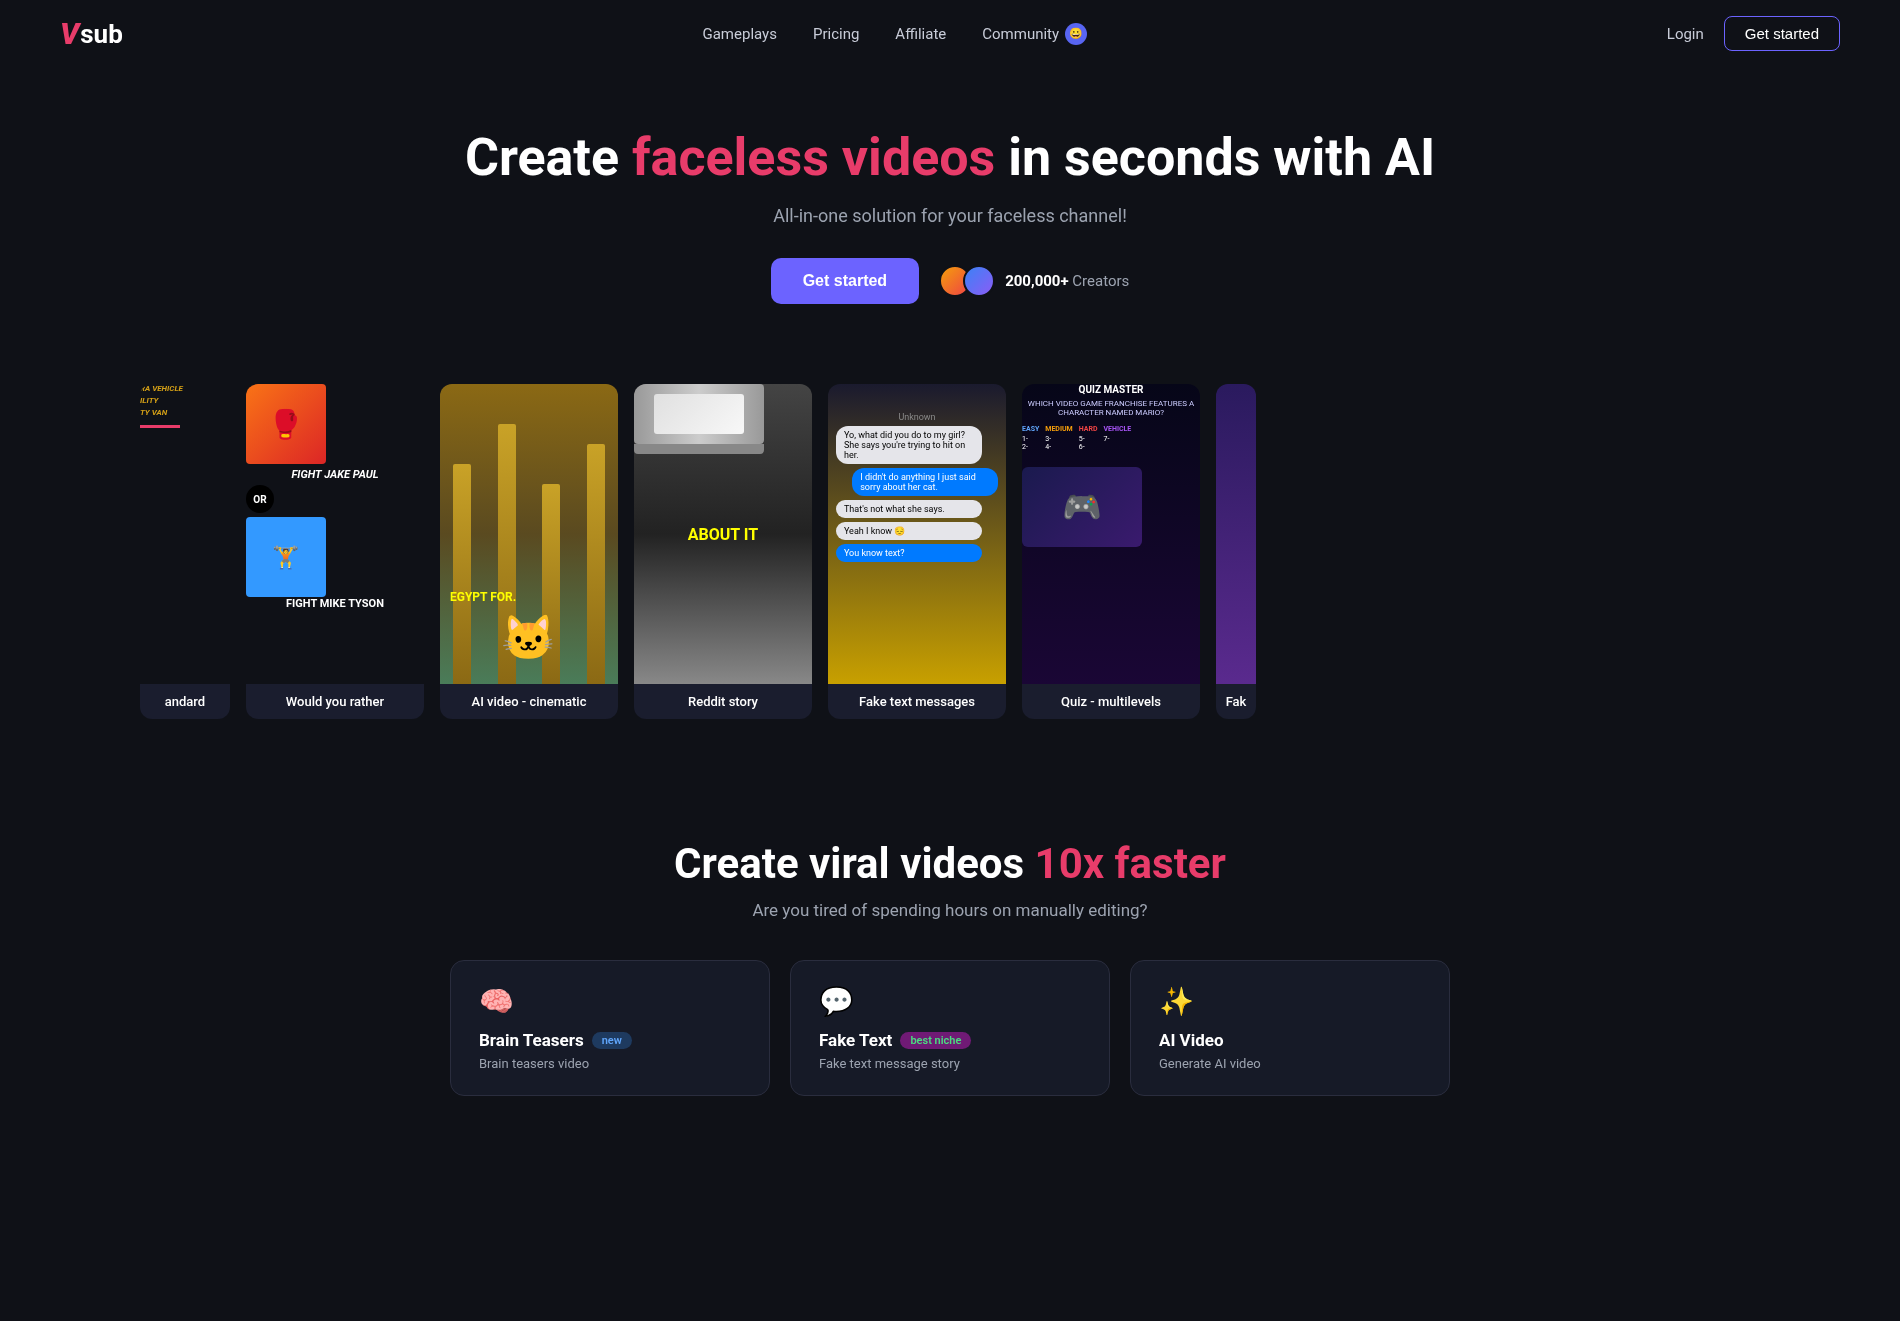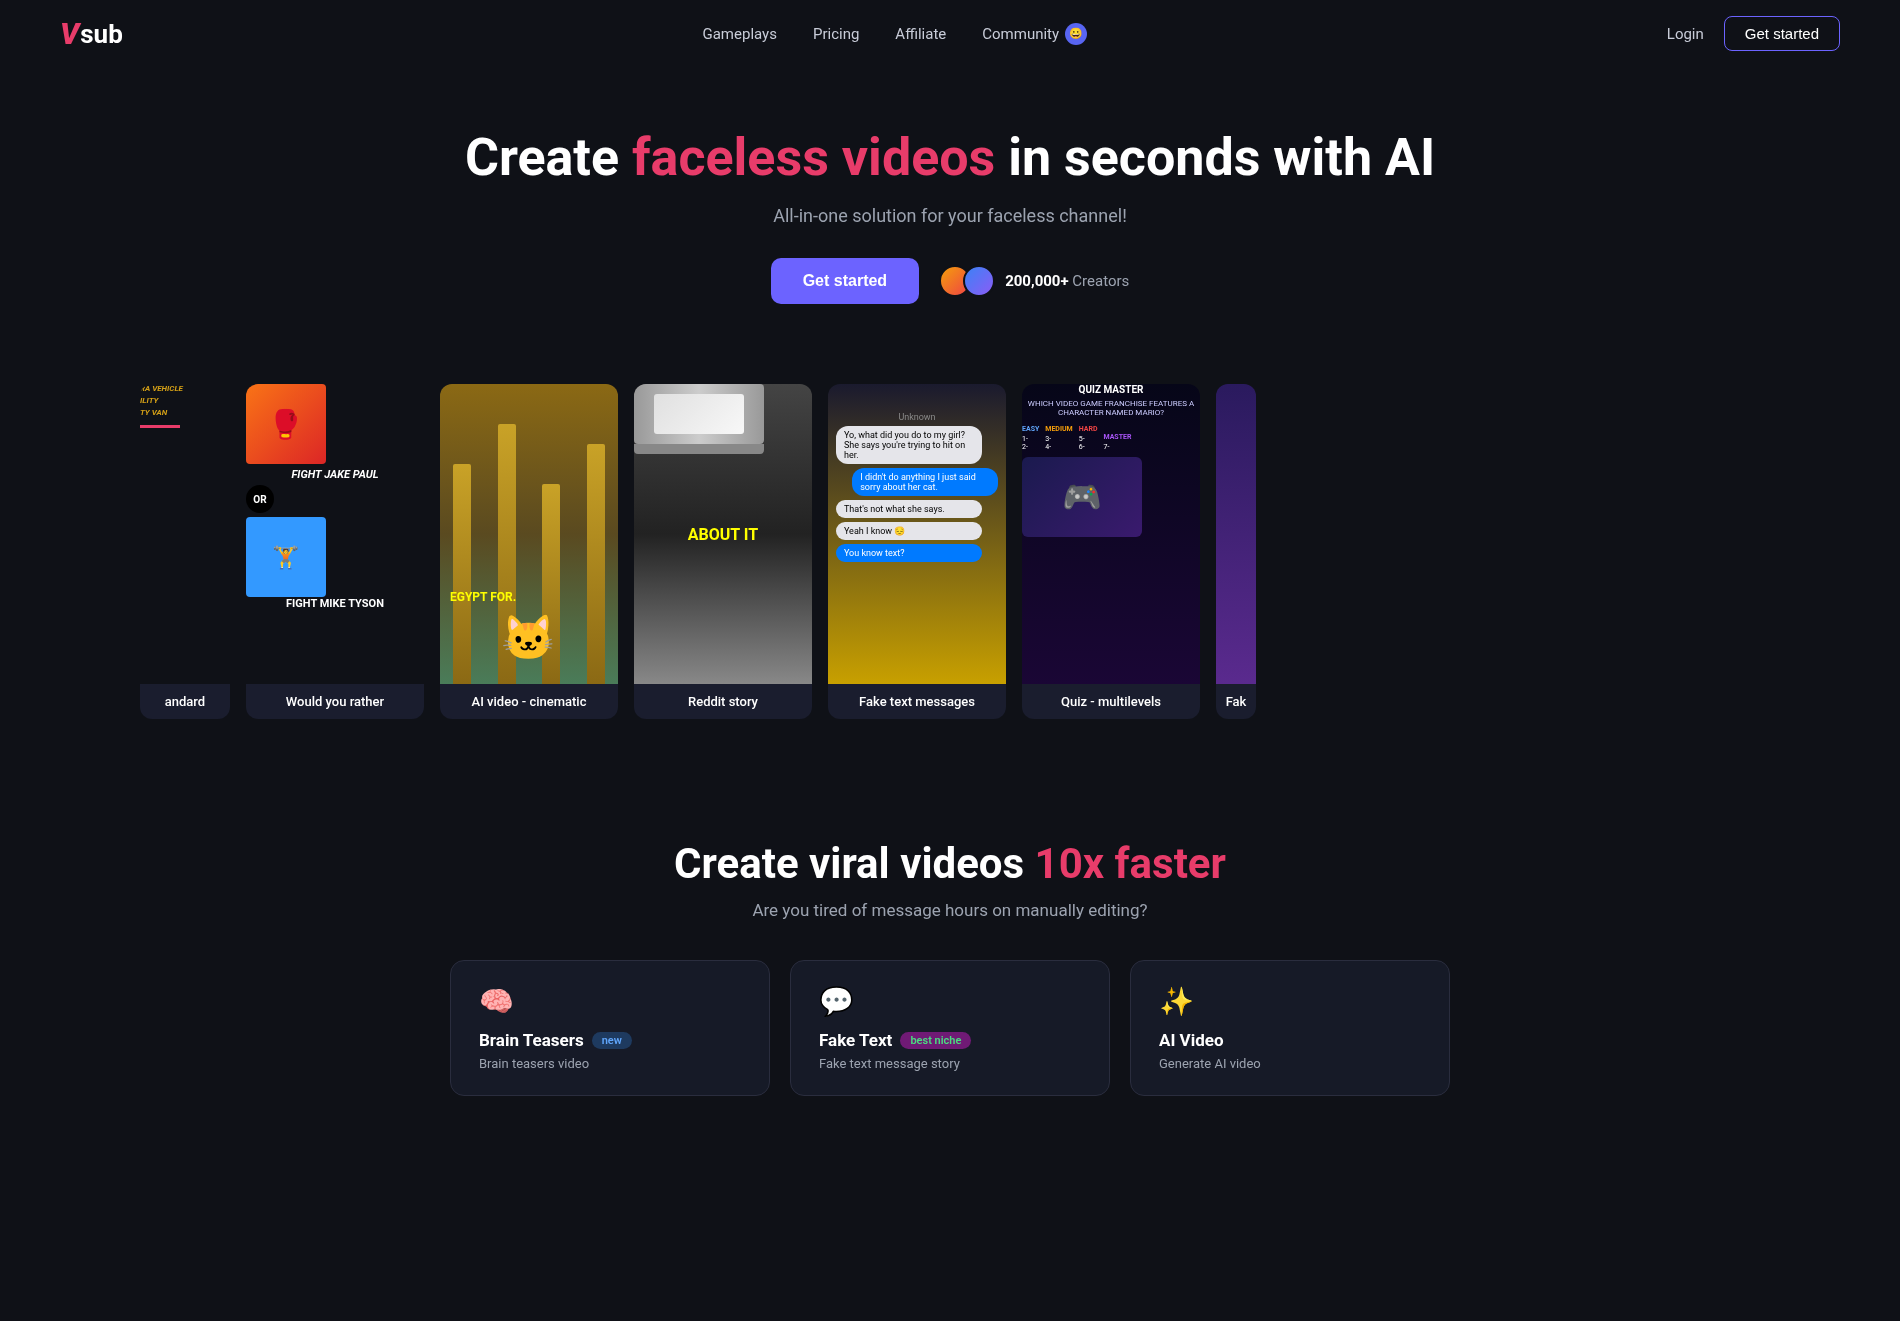--- a/index.html
+++ b/index.html
@@ -504,59 +504,59 @@
           <div class="bubble bubble-left" style="background:#007aff; color:#fff;">You know text?</div>
         </div>
       </div>
       <div class="card-label">Fake text messages</div>
     </div>
 
     <div class="video-card">
       <div class="card-visual card-quiz" style="background: linear-gradient(180deg, #060618 0%, #1a0635 100%);">
         <div class="quiz-title">QUIZ MASTER</div>
         <div class="quiz-question">WHICH VIDEO GAME FRANCHISE FEATURES A CHARACTER NAMED MARIO?</div>
-        <div style="display:flex; gap:6px; font-size:7px; color:#aaa; margin-bottom:6px;align-items:flex-end;">
+        <div style="display:flex; gap:6px; font-size:7px; color:#aaa; margin-bottom:16px;">
           <div>
             <div style="color:#60a5fa; font-weight:700; margin-bottom:2px;">EASY</div>
             <div style="color:#fff;">1-</div>
             <div style="color:#fff;">2-</div>
           </div>
           <div>
             <div style="color:#f59e0b; font-weight:700; margin-bottom:2px;">MEDIUM</div>
             <div style="color:#fff;">3-</div>
             <div style="color:#fff;">4-</div>
           </div>
           <div>
             <div style="color:#ef4444; font-weight:700; margin-bottom:2px;">HARD</div>
             <div style="color:#fff;">5-</div>
             <div style="color:#fff;">6-</div>
           </div>
           <div>
-            <div style="color:#a855f7; font-weight:700; margin-bottom:2px;">MASTER</div>
+            <div style="color:#a855f7; font-weight:700; margin-bottom:2px;">VEHICLE</div>
             <div style="color:#fff;">7-</div>
           </div>
         </div>
         <div style="width:120px; height:80px; background:linear-gradient(135deg, #1a1a4e, #3a1a6e); border-radius:6px; display:flex; align-items:center; justify-content:center; font-size:32px;">🎮</div>
       </div>
       <div class="card-label">Quiz - multilevels</div>
     </div>
 
     <div class="video-card" style="width:40px;">
       <div class="card-visual" style="background: linear-gradient(180deg, #2a1a5e 0%, #5a2a8e 100%);"></div>
       <div class="card-label">Fak</div>
     </div>
 
   </div>
 </section>
 
 <section class="section2">
   <h2 class="section2-title">
     <span>Create viral videos </span><span class="highlight">10x faster</span>
   </h2>
-  <p class="section2-subtitle">Are you tired of message hours on manually editing?</p>
+  <p class="section2-subtitle">Are you tired of spending hours on manually editing?</p>
 
   <div class="feature-cards">
 
     <div class="feature-card">
       <div class="feature-card-icon">🧠</div>
       <div class="feature-card-title">
         <span>Brain Teasers</span>
         <span class="badge badge-new">new</span>
       </div>
       <div class="feature-card-desc">Brain teasers video</div>

